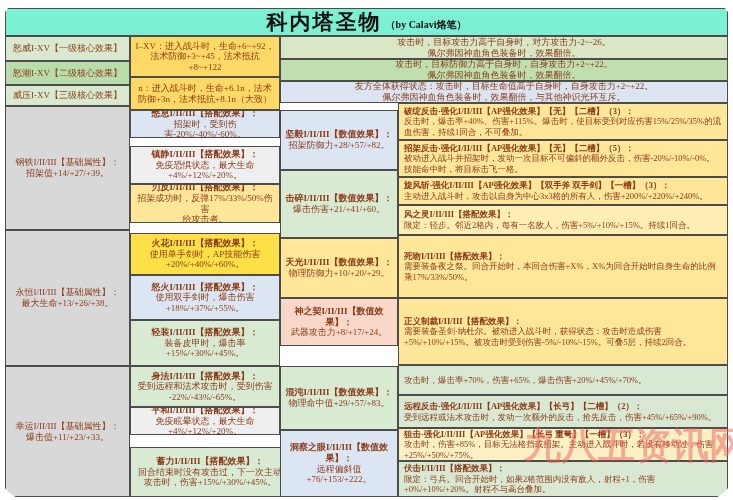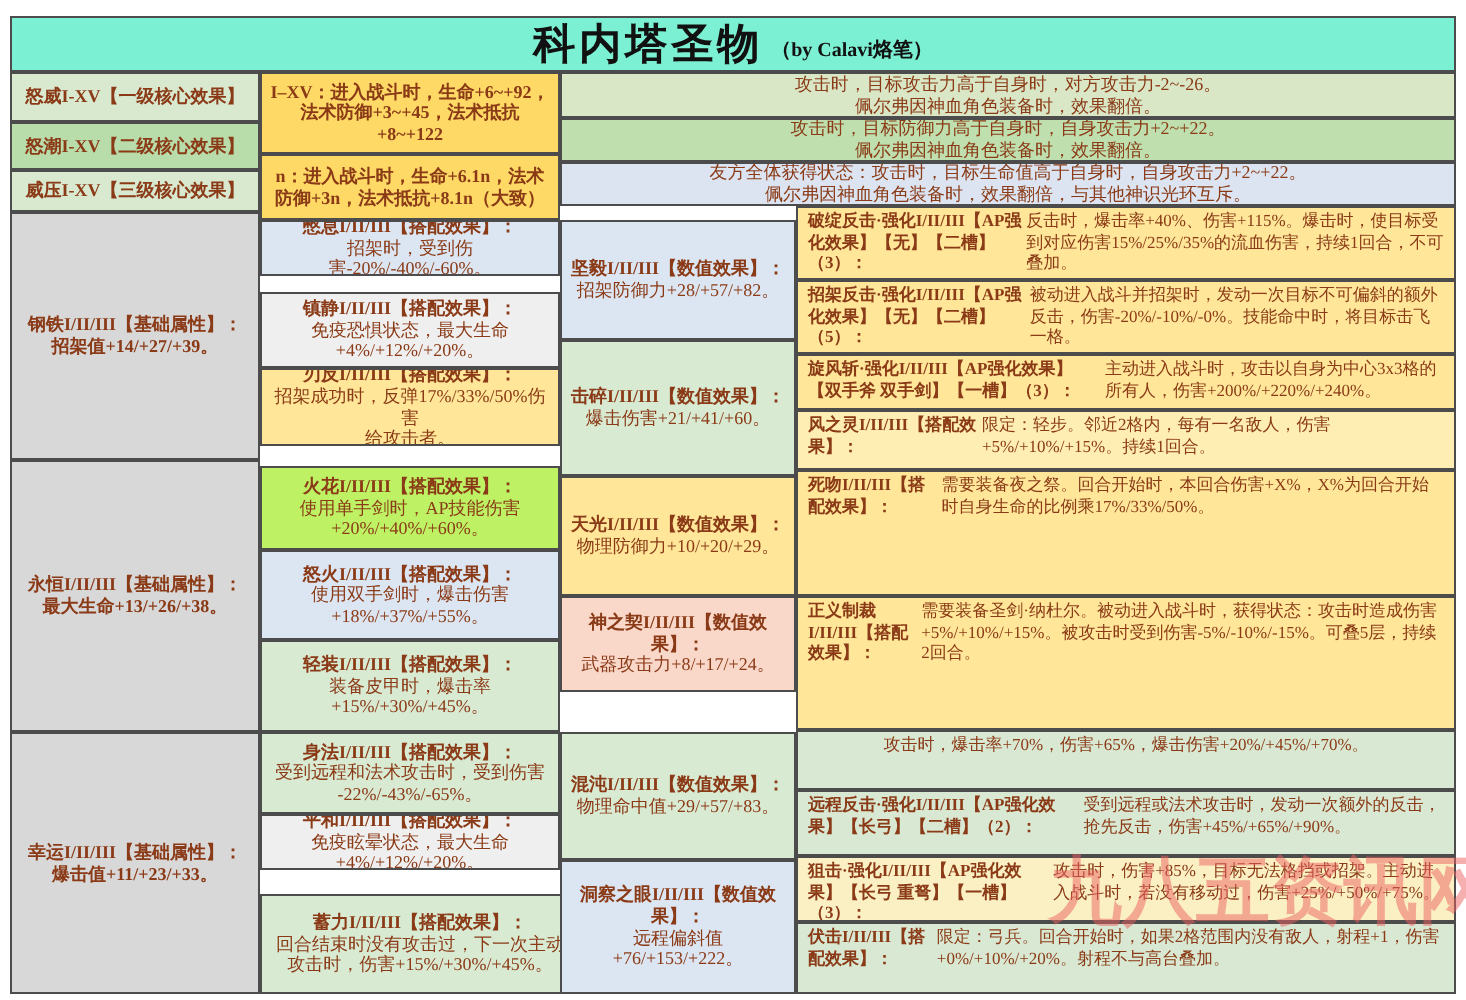--- a/index.html
+++ b/index.html
@@ -1,23 +1,23 @@
 <!DOCTYPE html>
 <html><head>
 <meta charset="utf-8">
 <style>
   html,body{margin:0;padding:0;}
   body{width:733px;height:500px;background:#ffffff;font-family:"Liberation Serif",serif;}
-  #screen{position:relative;width:733px;height:500px;background:#ffffff;overflow:hidden;color:#8a3a16;}
+  #screen{position:relative;width:733px;height:500px;background:#ffffff;overflow:hidden;color:#8a3a16;border-radius:28px;}
   .cell{position:absolute;box-sizing:border-box;border:1px solid #4c4c4c;overflow:hidden;white-space:pre-line;}
   .c{display:flex;flex-direction:column;justify-content:center;align-items:center;text-align:center;padding:1px 3px;font-size:9px;line-height:1.18;}
-  .l{display:flex;flex-direction:row;justify-content:center;text-align:left;padding:1px 5px;font-size:8.5px;line-height:1.25;}
+  .l{display:flex;flex-direction:column;justify-content:center;text-align:left;padding:1px 5px;font-size:8.5px;line-height:1.25;}
   .tt{font-weight:bold;}
   .bb{font-weight:normal;}
-  .bold{font-weight:bold;}
+  .bold{font-weight:normal;}
   #title-bar{position:absolute;left:5px;top:8px;width:723px;height:28px;box-sizing:border-box;border:1px solid #4c4c4c;background:#7bf0d2;display:flex;justify-content:center;align-items:center;color:#111;}
   #title-main{font-size:21px;font-weight:bold;letter-spacing:2px;}
   #title-credit{font-size:10px;font-weight:bold;margin-left:4px;margin-top:6px;}
   .wm{position:absolute;left:524px;top:421px;font-size:37px;font-weight:bold;font-family:"Liberation Sans",sans-serif;color:rgba(235,96,96,0.5);white-space:nowrap;z-index:9;pointer-events:none;}
 </style>
 </head>
 <body>
 
 <div id="screen">
 
@@ -76,21 +76,21 @@
   <div class="cell l" style="left:398px;top:177px;width:330px;height:28px;background:#ffe699">
     <span class="tt">旋风斩·强化I/II/III【AP强化效果】【双手斧 双手剑】【一槽】（3）：</span><span class="bb">主动进入战斗时，攻击以自身为中心3x3格的所有人，伤害+200%/+220%/+240%。</span>
   </div>
   <div class="cell l" style="left:398px;top:205px;width:330px;height:30px;background:#ffeeb3">
     <span class="tt">风之灵I/II/III【搭配效果】：</span><span class="bb">限定：轻步。邻近2格内，每有一名敌人，伤害+5%/+10%/+15%。持续1回合。</span>
   </div>
 
   <div class="cell c bold" style="left:5px;top:230px;width:125px;height:136px;background:#d8d8d8">永恒I/II/III【基础属性】：
 最大生命+13/+26/+38。</div>
 
-  <div class="cell c" style="left:130px;top:233px;width:150px;height:42px;background:#bef264">
+  <div class="cell c" style="left:130px;top:233px;width:150px;height:42px;background:#fde047">
     <span class="tt">火花I/II/III【搭配效果】：</span>
     <span class="bb">使用单手剑时，AP技能伤害
 +20%/+40%/+60%。</span>
   </div>
   <div class="cell c" style="left:130px;top:275px;width:150px;height:45px;background:#dce6f2">
     <span class="tt">怒火I/II/III【搭配效果】：</span>
     <span class="bb">使用双手剑时，爆击伤害
 +18%/+37%/+55%。</span>
   </div>
   <div class="cell c" style="left:130px;top:320px;width:150px;height:46px;background:#d9ead3">

